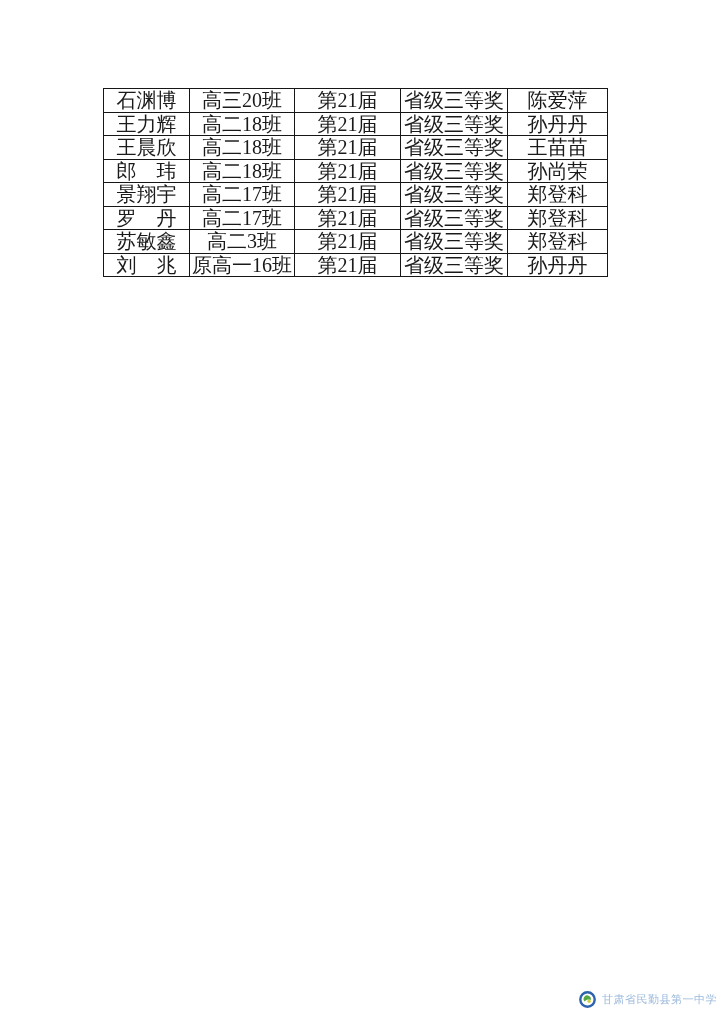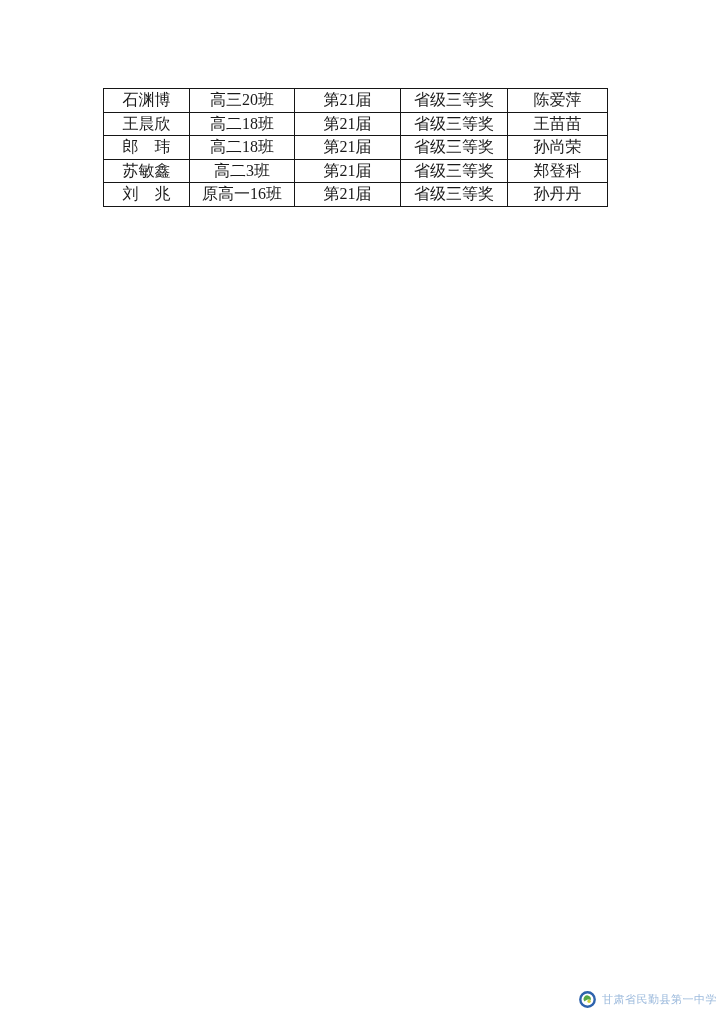--- a/index.html
+++ b/index.html
@@ -21,21 +21,21 @@
     top: 88px;
     border-collapse: collapse;
     table-layout: fixed;
     width: 504px;
   }
   table.awards td {
     border: 1.5px solid #161616;
     height: 22.5px;
     text-align: center;
     vertical-align: middle;
-    font-size: 16px;
+    font-size: 20px;
     line-height: 1;
     color: #1a1a1a;
     padding: 0;
     white-space: nowrap;
     overflow: hidden;
   }
   .footer-mark {
     position: absolute;
     left: 579px;
     top: 991px;
@@ -71,32 +71,53 @@
       </colgroup>
     <tbody id="awards-tbody">
         <tr>
           <td>石渊博</td>
           <td>高三20班</td>
           <td>第21届</td>
           <td>省级三等奖</td>
           <td>陈爱萍</td>
         </tr>
         <tr>
+          <td>王力辉</td>
+          <td>高二18班</td>
+          <td>第21届</td>
+          <td>省级三等奖</td>
+          <td>孙丹丹</td>
+        </tr>
+        <tr>
           <td>王晨欣</td>
           <td>高二18班</td>
           <td>第21届</td>
           <td>省级三等奖</td>
           <td>王苗苗</td>
         </tr>
         <tr>
           <td>郎　玮</td>
           <td>高二18班</td>
           <td>第21届</td>
           <td>省级三等奖</td>
           <td>孙尚荣</td>
+        </tr>
+        <tr>
+          <td>景翔宇</td>
+          <td>高二17班</td>
+          <td>第21届</td>
+          <td>省级三等奖</td>
+          <td>郑登科</td>
+        </tr>
+        <tr>
+          <td>罗　丹</td>
+          <td>高二17班</td>
+          <td>第21届</td>
+          <td>省级三等奖</td>
+          <td>郑登科</td>
         </tr>
         <tr>
           <td>苏敏鑫</td>
           <td>高二3班</td>
           <td>第21届</td>
           <td>省级三等奖</td>
           <td>郑登科</td>
         </tr>
         <tr>
           <td>刘　兆</td>

